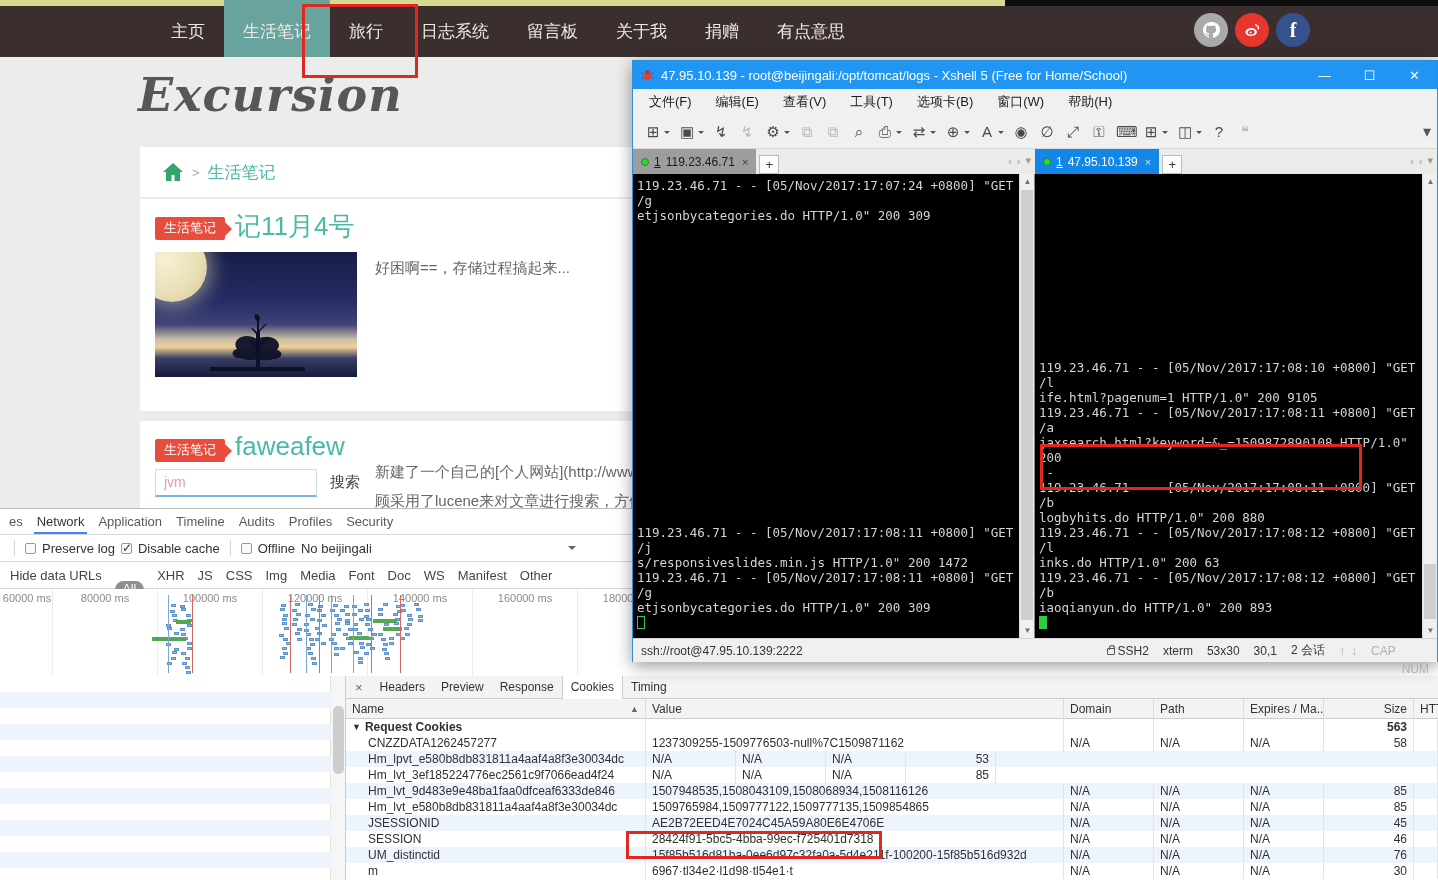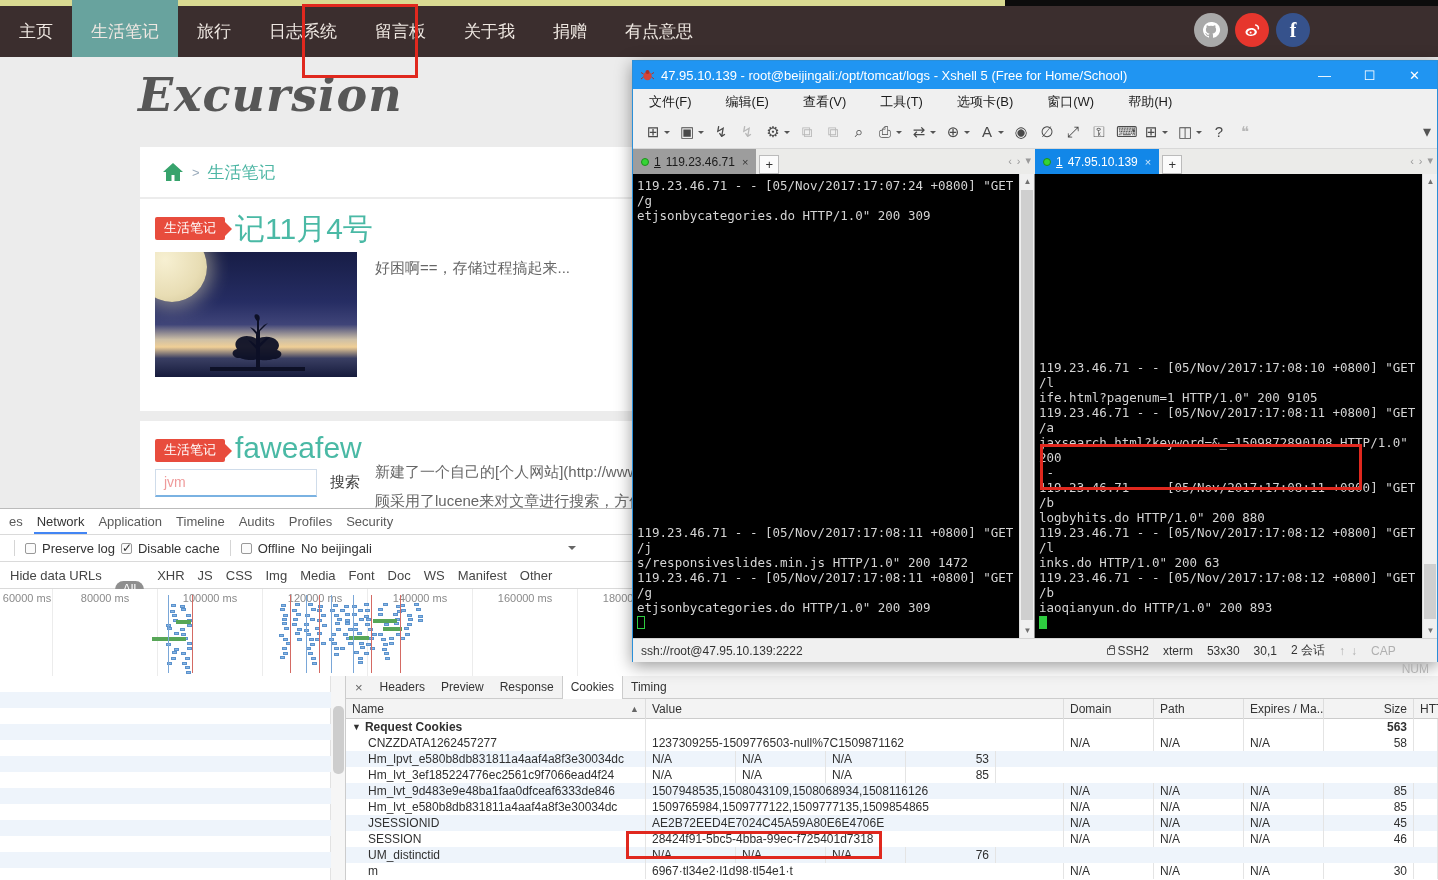--- a/index.html
+++ b/index.html
@@ -2,21 +2,21 @@
 <html><head>
 <meta charset="utf-8">
 <style>
   * { margin:0; padding:0; box-sizing:border-box; }
   html,body { width:1438px; height:880px; overflow:hidden; font-family:"Liberation Sans",sans-serif; background:#ececec; position:relative; }
   .abs { position:absolute; }
 
   
   #topstrip { left:0; top:0; width:1005px; height:6px; background:#d9da92; z-index:1; }
   #topstrip-dark { left:1005px; top:0; width:433px; height:6px; background:#0c0c0c; z-index:1; }
-  #navbar { left:0; top:6px; width:1438px; height:51px; background:#3b2e2e; z-index:2; display:flex; align-items:stretch; }
+  #navbar { left:0; top:6px; width:1438px; height:51px; background:#3b2e2e; z-index:2; display:flex; align-items:stretch; padding-left:152px; }
   .nav-item { color:#efe8e2; font-size:17px; display:flex; align-items:center; padding:0 19px; position:relative; cursor:pointer; }
   .nav-item.active::before { content:""; position:absolute; left:0; right:0; top:-6px; bottom:0; background:#68a39e; z-index:-1; }
   #social { position:absolute; right:128px; top:13px; display:flex; gap:7px; z-index:3; }
   .soc { width:34px; height:34px; border-radius:50%; display:flex; align-items:center; justify-content:center; }
   .soc.github { background:#a9a9a9; }
   .soc.weibo { background:#e6362d; }
   .soc.facebook { background:#36528c; }
   .soc svg { display:block; }
   .soc .fb-f { color:#fff; font-weight:bold; font-size:20px; font-family:"Liberation Serif",serif; }
 
@@ -25,21 +25,21 @@
   #crumbbar { left:140px; top:147px; width:560px; height:50px; background:#fff; z-index:2; display:flex; align-items:center; padding-left:22px; gap:8px; }
   #crumbbar .sep { color:#9ab; font-size:13px; }
   #crumb-label { color:#4db6a4; font-size:17px; }
 
   .card { position:absolute; left:140px; width:560px; background:#fff; z-index:2; overflow:hidden; }
   #card1 { top:199px; height:212px; }
   #card2 { top:421px; height:87px; }
   .tagrow { position:absolute; left:15px; top:18px; display:flex; align-items:center; }
   .tag { background:#e84c3d; color:#fff; font-size:13px; padding:2px 9px 3px; position:relative; border-radius:2px; }
   .tag::after { content:""; position:absolute; right:-7px; top:50%; margin-top:-7px; border:7px solid transparent; border-left-color:#e84c3d; border-right:none; }
-  .post-title { position:absolute; left:95px; top:10px; font-size:30px; color:#4ab9a5; }
+  .post-title { position:absolute; left:95px; top:10px; font-size:26px; color:#4ab9a5; }
   .post-excerpt { position:absolute; left:235px; top:55px; font-size:15px; color:#666; width:300px; line-height:28px; }
   #post1-img { position:absolute; left:15px; top:53px; width:202px; height:125px; overflow:hidden;
     background:linear-gradient(180deg,#171d46 0%,#262d63 40%,#3f4478 58%,#cdbfa6 70%,#f0cf96 76%,#3a3f63 85%,#161b3c 100%); }
   #post1-img .moon { position:absolute; left:-18px; top:-20px; width:70px; height:70px; border-radius:50%;
     background:radial-gradient(circle at 40% 40%, #f7f0d2 0%, #e8ddb4 60%, #cfc294 100%); box-shadow:0 0 18px 6px rgba(240,230,190,.45); }
   #post1-img svg.tree { position:absolute; left:55px; bottom:6px; }
   #card2 .search-box { position:absolute; left:15px; top:48px; width:162px; height:28px; border:1px solid #cfdcea; border-bottom:2px solid #7ab2e2; background:#fff; font-size:14px; color:#ef9a9a; padding:4px 8px; }
   #card2 .search-btn { position:absolute; left:190px; top:52px; font-size:15px; color:#444; }
   #card2 .p2-l1 { position:absolute; left:235px; top:42px; font-size:15px; color:#666; white-space:nowrap; }
   #card2 .p2-l2 { position:absolute; left:235px; top:71px; font-size:15px; color:#666; white-space:nowrap; }
@@ -87,21 +87,21 @@
   .crow .c-name { padding-left:22px; }
   .cgroup { display:flex; height:16px; align-items:center; font-weight:bold; background:#fff; }
   .cgroup .ccol { height:16px; border-right:1px solid #e4e4e4; }
   .sortarrow { margin-left:auto; font-size:9px; color:#666; }
 
   
   #xshell { left:632px; top:60px; width:806px; height:602px; z-index:20; box-shadow:0 4px 16px rgba(0,0,0,.4); background:#f0f0f0; border:1px solid #2a8fd8; }
   #xs-title { position:absolute; left:0; top:0; width:804px; height:28px; background:#2095f2; color:#fff; display:flex; align-items:center; padding-left:7px; font-size:13px; gap:6px; }
   #xs-controls { position:absolute; right:0; top:0; height:28px; display:flex; }
   .wbtn { width:45px; height:28px; display:flex; align-items:center; justify-content:center; color:#fff; font-size:13px; }
-  #xs-menubar { position:absolute; left:0; top:28px; width:804px; height:26px; background:#f0f0f0; display:flex; align-items:center; gap:18px; padding-left:8px; font-size:13px; color:#1c1c1c; }
+  #xs-menubar { position:absolute; left:0; top:28px; width:804px; height:26px; background:#f0f0f0; display:flex; align-items:center; gap:8px; padding-left:8px; font-size:13px; color:#1c1c1c; }
   #xs-menubar span { padding:3px 8px; }
   #xs-toolbar { position:absolute; left:0; top:54px; width:804px; height:34px; background:#f0f0f0; border-bottom:1px solid #d8d8d8; display:flex; align-items:center; padding-left:8px; gap:2px; }
   .tbi { display:flex; align-items:center; gap:2px; padding:2px 3px; color:#4a4a4a; font-size:15px; }
   .tbi .g { width:18px; text-align:center; }
   .tbi.dim { color:#b8b8b8; }
   .tbi .tcaret { width:0; height:0; border:3px solid transparent; border-top-color:#555; margin-top:4px; }
   #xs-tb-end { margin-left:auto; margin-right:6px; color:#555; }
 
   #xs-tabs { position:absolute; left:0; top:88px; width:804px; height:25px; display:flex; }
   .tabhalf { width:402px; height:25px; background:#ebebe9; display:flex; align-items:flex-end; position:relative; }
@@ -392,20 +392,21 @@
         <span class="ccol c-name">SESSION</span>
         <span class="ccol c-value">28424f91-5bc5-4bba-99ec-f725401d7318</span>
         <span class="ccol c-domain">N/A</span>
         <span class="ccol c-path">N/A</span>
         <span class="ccol c-exp">N/A</span>
         <span class="ccol c-size">46</span>
         <span class="ccol c-htt"></span>
       </div>
         <div class="crow">
         <span class="ccol c-name">UM_distinctid</span>
+        <span class="ccol c-value">15f85b516d81ba-0ee6d97c32fa0a-5d4e211f-100200-15f85b516d932d</span>
         <span class="ccol c-domain">N/A</span>
         <span class="ccol c-path">N/A</span>
         <span class="ccol c-exp">N/A</span>
         <span class="ccol c-size">76</span>
         <span class="ccol c-htt"></span>
       </div>
         <div class="crow">
         <span class="ccol c-name">m</span>
         <span class="ccol c-value">6967·tl34e2·l1d98·tl54e1·t</span>
         <span class="ccol c-domain">N/A</span>

